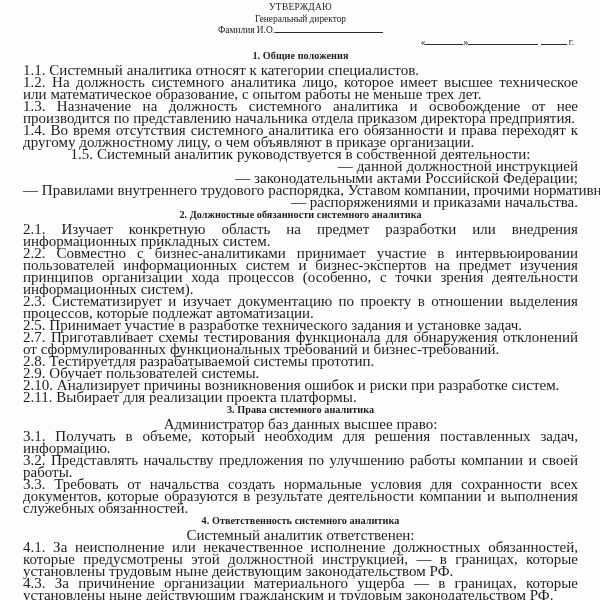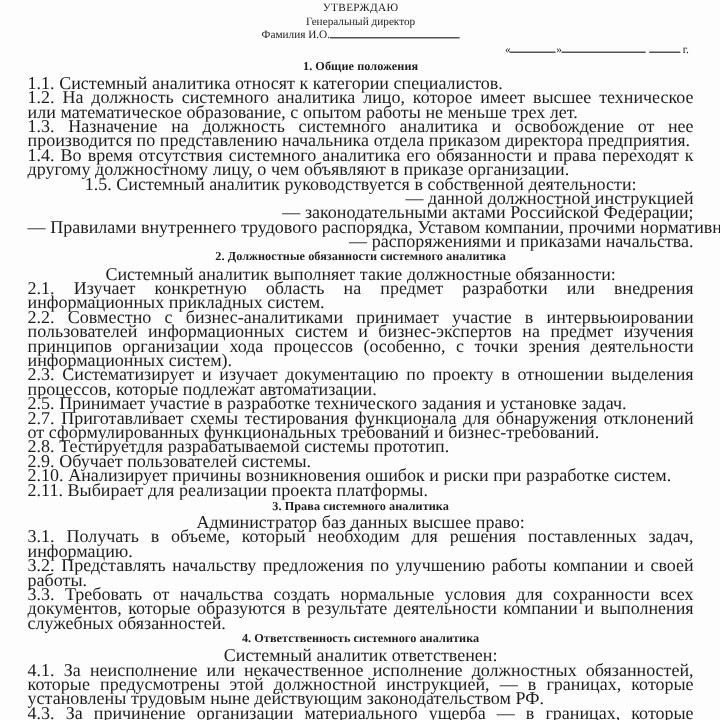--- a/index.html
+++ b/index.html
@@ -101,21 +101,20 @@
     <p class="para">1.4. Во время отсутствия системного аналитика его обязанности и права переходят к другому должностному лицу, о чем объявляют в приказе организации.</p>
     <p class="para lead">1.5. Системный аналитик руководствуется в собственной деятельности:</p>
     <p class="para dash">— данной должностной инструкцией</p>
     <p class="para dash">— законодательными актами Российской Федерации;</p>
     <p class="para dash">— Правилами внутреннего трудового распорядка, Уставом компании, прочими нормативными актами компании;</p>
     <p class="para dash">— распоряжениями и приказами начальства.</p>
   </div>
 
   <div class="block">
     <h2 class="section-heading">2. Должностные обязанности системного аналитика</h2>
-    <p class="para lead">Системный аналитик выполняет такие должностные обязанности:</p>
     <p class="para">2.1. Изучает конкретную область на предмет разработки или внедрения  информационных прикладных систем.</p>
     <p class="para">2.2. Совместно с бизнес-аналитиками принимает участие в интервьюировании пользователей информационных систем и бизнес-экспертов на предмет изучения  принципов организации хода процессов (особенно, с точки зрения деятельности информационных систем).</p>
     <p class="para">2.3. Систематизирует и изучает документацию по проекту в отношении выделения процессов, которые подлежат автоматизации.</p>
     <p class="para">2.5. Принимает участие в разработке технического задания и установке задач.</p>
     <p class="para">2.7. Приготавливает схемы тестирования функционала для обнаружения отклонений от сформулированных функциональных требований и бизнес-требований.</p>
     <p class="para">2.8. Тестируетдля разрабатываемой системы прототип.</p>
     <p class="para">2.9. Обучает пользователей системы.</p>
     <p class="para">2.10. Анализирует причины возникновения ошибок и  риски при разработке систем.</p>
     <p class="para">2.11. Выбирает для реализации проекта платформы.</p>
   </div>

